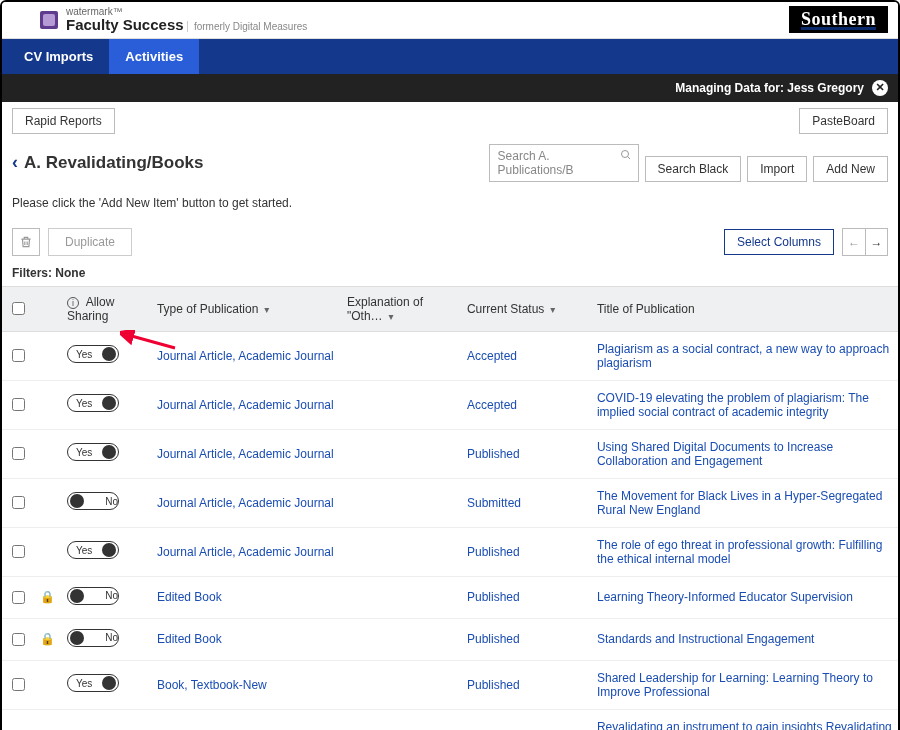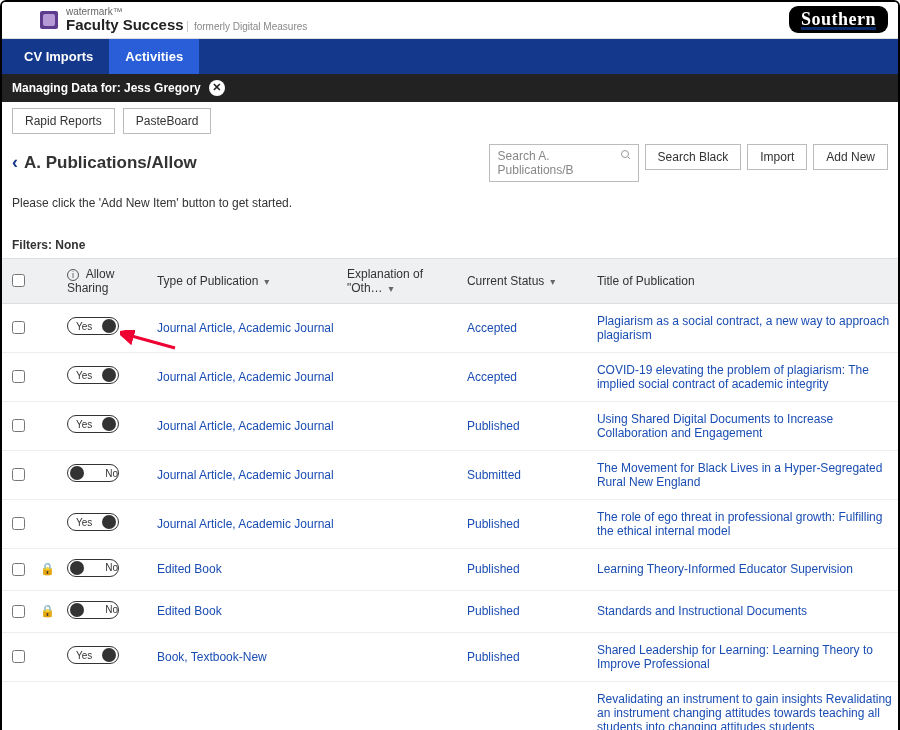--- a/index.html
+++ b/index.html
@@ -19,52 +19,52 @@
   .brand { display:flex; align-items:center; gap:8px;padding-left:28px; }
   .brand-logo { width:18px; height:18px; background:#5e3b8c; position:relative; border-radius:2px; }
   .brand-logo::after{content:"";position:absolute;inset:3px;background:#b59ad6;border-radius:2px;}
   .brand-text { line-height:1.1; }
   .brand-small { color:#666; font-size:10px; }
   .brand-main { font-weight:bold; font-size:15px; color:#222; }
   .brand-sub { color:#888; font-size:10px; border-left:1px solid #ccc; padding-left:6px; }
   .southern {
     background:#000; color:#fff; font-family: Georgia, serif; font-size:18px;
     padding:3px 12px; font-weight:bold; letter-spacing:0.5px;
-    text-decoration: underline; text-decoration-color:#0a2a6b; text-decoration-thickness:3px; text-underline-offset:2px;border-radius:9px;
+    text-decoration: underline; text-decoration-color:#0a2a6b; text-decoration-thickness:3px; text-underline-offset:2px;
   }
   .navbar {
     background:#14388c; display:flex; align-items:center; padding:0 6px;
   }
   .navitem {
     color:#fff; padding:10px 16px; font-size:13px; font-weight:bold; cursor:pointer;
   }
   .navitem.active { background:#2a5ed8; }
   .subbar {
-    background:#222; color:#fff; display:flex; align-items:center;
+    background:#222; color:#fff; display:flex; justify-content:flex-end; align-items:center;
     padding:6px 10px; font-size:12px; gap:8px;
   }
   .subbar b { font-weight:bold; }
   .close-x {
     background:#fff; color:#222; border-radius:50%; width:16px;height:16px;
     display:inline-flex;align-items:center;justify-content:center;font-size:11px;font-weight:bold;cursor:pointer;
   }
   .toolbars { padding:6px 10px 0; }
   .row { display:flex; align-items:center; gap:8px; }
-  .row.right { justify-content:flex-start; }
+  .row.right { justify-content:space-between; }
   .btn {
     border:1px solid #bbb; background:#fff; padding:5px 12px; font-size:12px; cursor:pointer;
     color:#333;
   }
   .pagehead {
     display:flex; align-items:center; justify-content:space-between; padding:10px;
   }
   .pagehead-left { display:flex; align-items:center; gap:6px; }
   .chev-left { color:#14388c; font-size:18px; font-weight:bold; cursor:pointer; }
   .page-title { font-size:17px; font-weight:bold; }
-  .pagehead-right { display:flex; gap:6px; align-items:flex-start;padding-left:8px; }
+  .pagehead-right { display:flex; gap:6px; align-items:flex-end;padding-left:8px; }
   .search {
     border:1px solid #bbb; padding:4px 24px 4px 8px; width:150px; color:#888; position:relative; font-size:12px;
   }
   .search svg { position:absolute; right:6px; top:4px; }
   .instruct { padding:4px 10px 14px; font-size:12px; color:#333; }
   .midrow { display:flex; align-items:center; justify-content:space-between; padding:4px 10px; }
   .icon-btn {
     border:1px solid #bbb; background:#fff; width:28px; height:28px; display:inline-flex;
     align-items:center;justify-content:center; color:#888; cursor:pointer;
   }
@@ -151,39 +151,54 @@
   <div class="toolbars">
     <div class="row right">
       <button class="btn">Rapid Reports</button>
       <button class="btn">PasteBoard</button>
     </div>
   </div>
 
   <div class="pagehead">
     <div class="pagehead-left">
       <span class="chev-left">‹</span>
-      <span class="page-title">A. Publications/Allow</span>
+      <span class="page-title">A. Revalidating/Books</span>
     </div>
     <div class="pagehead-right">
       <div class="search">
         <span>Search A. Publications/B</span>
         <svg width="12" height="12" viewBox="0 0 24 24" fill="none" stroke="#999" stroke-width="2">
               <circle cx="10" cy="10" r="7"></circle>
               <line x1="20" y1="20" x2="15" y2="15"></line>
             </svg>
       </div>
       <button class="btn">Search Black</button>
       <button class="btn">Import</button>
       <button class="btn">Add New</button>
     </div>
   </div>
 
   <div class="instruct">Please click the 'Add New Item' button to get started.</div>
 
   <div class="midrow">
+    <div class="row">
+      <span class="icon-btn">
+        <svg width="14" height="14" viewBox="0 0 24 24" fill="none" stroke="#999" stroke-width="2">
+              <path d="M4 7h16M9 7V4h6v3M6 7l1 13h10l1-13M10 11v6M14 11v6"></path>
+            </svg>
+      </span>
+      <button class="dup-btn">Duplicate</button>
+    </div>
+    <div class="row">
+      <button class="select-cols">Select Columns</button>
+      <div class="nav-arrows">
+        <div class="arrow">←</div>
+        <div class="arrow">→</div>
+      </div>
+    </div>
   </div>
 
   <div class="filters">Filters: None</div>
 
   <table>
     <thead>
       <tr>
         <th class="col-chk"><input type="checkbox" style=""></th>
         <th class="col-lock"></th>
         <th class="col-share">
@@ -280,21 +295,21 @@
           <tr>
             <td class="col-chk"><input type="checkbox" style=""></td>
             <td class="col-lock"><span class="lock">🔒</span></td>
             <td class="col-share"><span class="toggle no">
                 <span class="lbl">No</span>
                 <span class="knob"></span>
               </span></td>
             <td class="col-type"><span class="link">Edited Book</span></td>
             <td class="col-expl"></td>
             <td class="col-status"><span class="link">Published</span></td>
-            <td><span class="link">Standards and Instructional Documents</span></td>
+            <td><span class="link">Standards and Instructional Engagement</span></td>
           </tr>
           <tr>
             <td class="col-chk"><input type="checkbox" style=""></td>
             <td class="col-lock"></td>
             <td class="col-share"><span class="toggle yes">
                 <span class="lbl">Yes</span>
                 <span class="knob"></span>
               </span></td>
             <td class="col-type"><span class="link">Book, Textbook-New</span></td>
             <td class="col-expl"></td>

